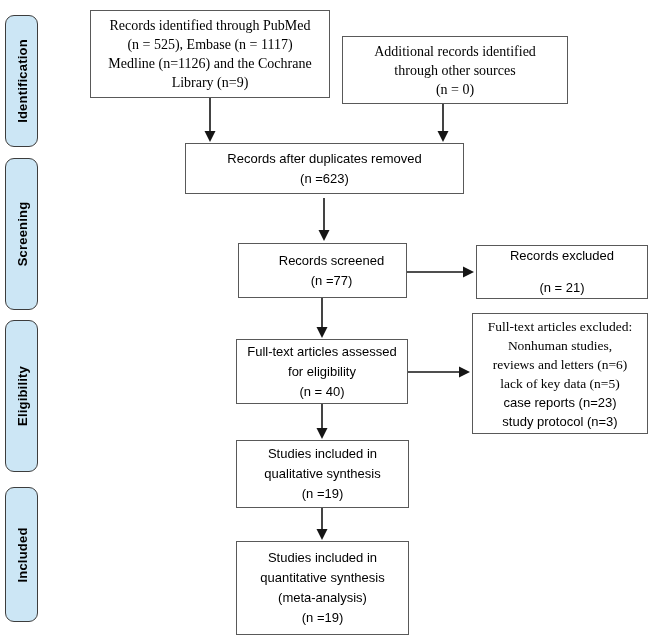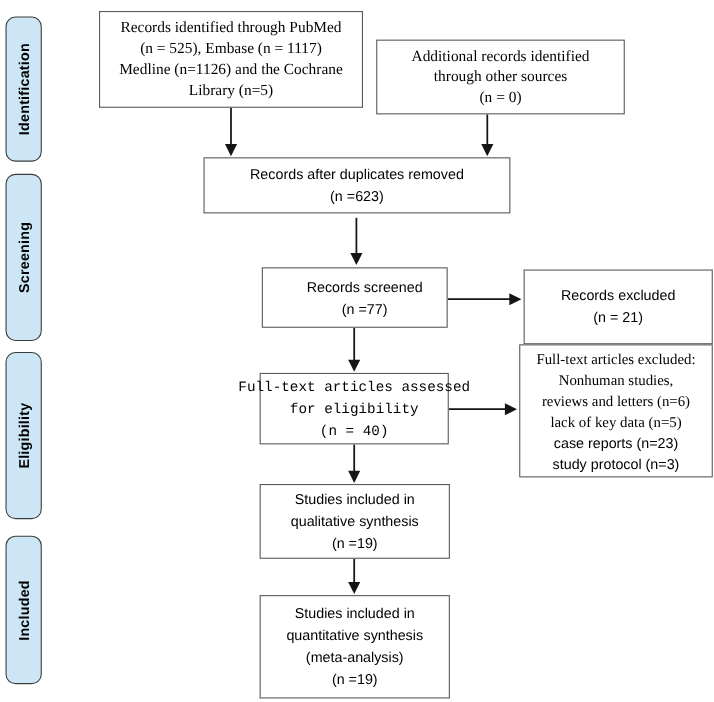--- a/index.html
+++ b/index.html
@@ -32,22 +32,22 @@
     color:#000;
   }
   .bline { white-space:nowrap; }
   .serif { font-family:"Liberation Serif", serif; font-size:14px; line-height:19px; }
   .sans  { font-family:"Liberation Sans", sans-serif; font-size:13px; line-height:20px; }
 
   #box-sources        { left:90px;  top:10px;  width:240px; height:88px;text-align:center;  }
   #box-other          { left:342px; top:36px;  width:226px; height:68px;  }
   #box-dedup          { left:185px; top:143px; width:279px; height:51px;  }
   #box-screened       { left:238px; top:243px; width:169px; height:55px;padding-left:18px;  }
-  #box-excluded       { left:476px; top:245px; width:172px; height:68px;  }
-  #box-assessed       { left:236px; top:339px; width:172px; height:65px;font-family:Liberation Mono, monospace;  }
+  #box-excluded       { left:476px; top:245px; width:172px; height:54px;justify-content:space-between;  }
+  #box-assessed       { left:236px; top:339px; width:172px; height:65px;  }
   #box-ft-excluded    { left:472px; top:313px; width:176px; height:121px; font-size:13.5px; line-height:19px; }
   #box-qualitative    { left:236px; top:440px; width:173px; height:68px;  }
   #box-quantitative   { left:236px; top:541px; width:173px; height:94px;  }
 
   
   #box-ft-excluded .bline:nth-child(n+5) { font-family:"Liberation Sans", sans-serif; font-size:13px; }
 
   svg.arrows { position:absolute; left:0; top:0; pointer-events:none; }
   svg.arrows line    { stroke:#151515; stroke-width:1.6; }
   svg.arrows polygon { fill:#151515; }
@@ -102,21 +102,21 @@
     <span class="stage-text">Eligibility</span>
   </div>
   <div class="stage" id="stage-included">
     <span class="stage-text">Included</span>
   </div>
 
   <div class="box serif" id="box-sources">
       <div class="bline">Records identified through PubMed</div>
       <div class="bline">(n = 525), Embase (n = 1117)</div>
       <div class="bline">Medline (n=1126) and the Cochrane</div>
-      <div class="bline">Library (n=5)</div>
+      <div class="bline">Library (n=9)</div>
     </div>
 
   <div class="box serif" id="box-other">
       <div class="bline">Additional records identified</div>
       <div class="bline">through other sources</div>
       <div class="bline">(n = 0)</div>
     </div>
 
   <div class="box sans" id="box-dedup">
       <div class="bline">Records after duplicates removed</div>

